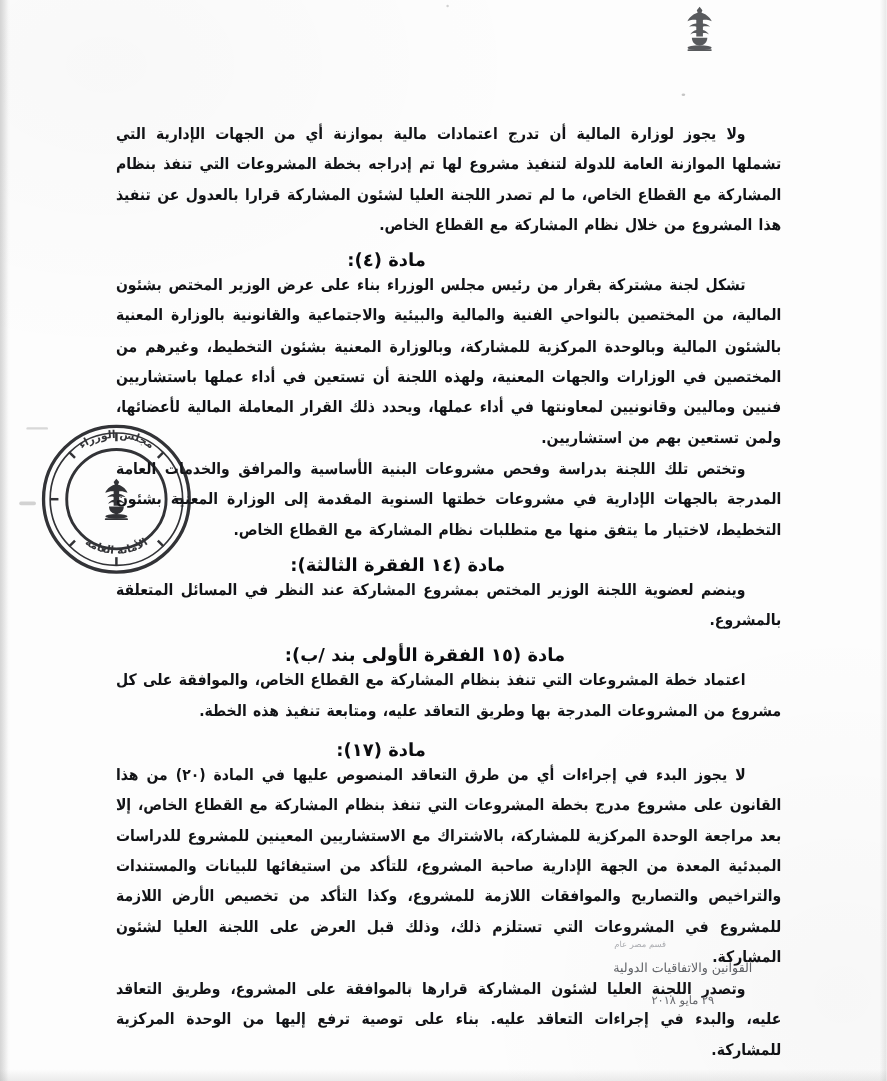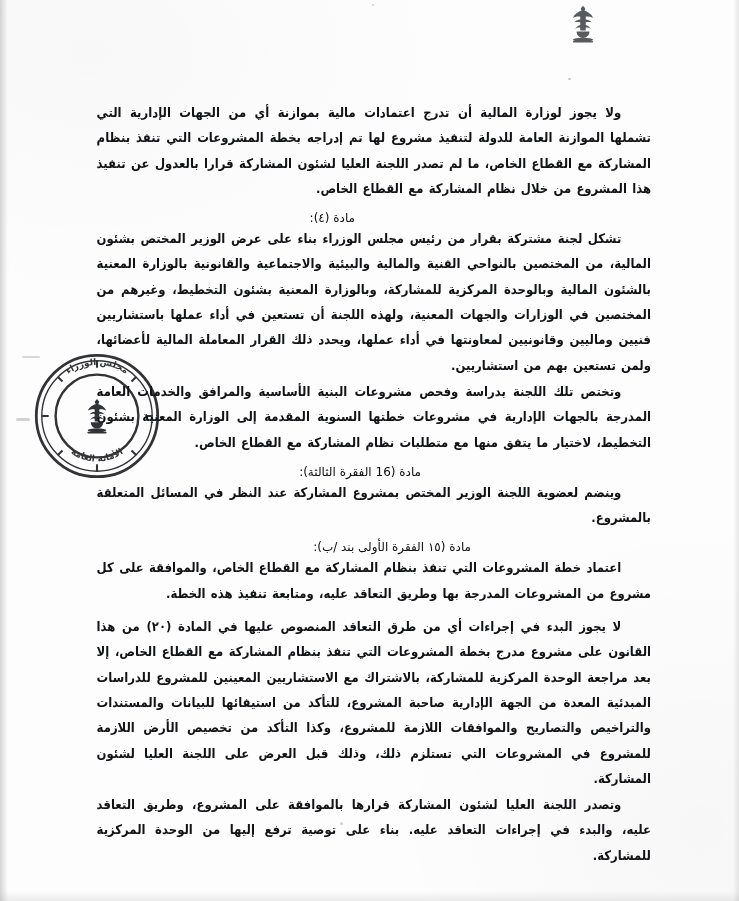--- a/index.html
+++ b/index.html
@@ -83,22 +83,22 @@
     transform: scaleX(0.99);
     transform-origin: right center;
   }
   .art-head-row {
     direction: rtl;
     text-align: right;
     margin: 1px 0 0 0;
   }
   .art-head-inner {
     display: inline-block;
-    font-size: 12px;
-    font-weight: 400;
+    font-size: 15px;
+    font-weight: 700;
     letter-spacing: -0.2px;
     color: #0b0c0f;
   }
   
   .art-head-row { padding-right: 230px; }
   .art-head-row.wide { padding-right: 180px; }
   .art-head-row.narrow { padding-right: 296px; }
 
   .gap-sm { height: 4px; }
   .gap-md { height: 7px; }
@@ -204,33 +204,36 @@
 
     <div class="art-head-row narrow">
       <span class="art-head-inner">مادة (٤):</span>
     </div>
     <p class="para">تشكل لجنة مشتركة بقرار من رئيس مجلس الوزراء بناء على عرض الوزير المختص بشئون المالية، من المختصين بالنواحي الفنية والمالية والبيئية والاجتماعية والقانونية بالوزارة المعنية بالشئون المالية وبالوحدة المركزية للمشاركة، وبالوزارة المعنية بشئون التخطيط، وغيرهم من المختصين في الوزارات والجهات المعنية، ولهذه اللجنة أن تستعين في أداء عملها باستشاريين فنيين وماليين وقانونيين لمعاونتها في أداء عملها، ويحدد ذلك القرار المعاملة المالية لأعضائها، ولمن تستعين بهم من استشاريين.</p>
     <p class="para">وتختص تلك اللجنة بدراسة وفحص مشروعات البنية الأساسية والمرافق والخدمات العامة المدرجة بالجهات الإدارية في مشروعات خطتها السنوية المقدمة إلى الوزارة المعنية بشئون التخطيط، لاختيار ما يتفق منها مع متطلبات نظام المشاركة مع القطاع الخاص.</p>
 
     <div class="gap-sm"></div>
 
     <div class="art-head-row">
-      <span class="art-head-inner">مادة (16 الفقرة الثالثة):</span>
+      <span class="art-head-inner">مادة (١٤ الفقرة الثالثة):</span>
     </div>
     <p class="para">وينضم لعضوية اللجنة الوزير المختص بمشروع المشاركة عند النظر في المسائل المتعلقة بالمشروع.</p>
 
     <div class="gap-sm"></div>
 
     <div class="art-head-row wide">
       <span class="art-head-inner">مادة (١٥ الفقرة الأولى بند /ب):</span>
     </div>
     <p class="para">اعتماد خطة المشروعات التي تنفذ بنظام المشاركة مع القطاع الخاص، والموافقة على كل مشروع من المشروعات المدرجة بها وطريق التعاقد عليه، ومتابعة تنفيذ هذه الخطة.</p>
 
     <div class="gap-md"></div>
 
+    <div class="art-head-row narrow">
+      <span class="art-head-inner">مادة (١٧):</span>
+    </div>
     <p class="para">لا يجوز البدء في إجراءات أي من طرق التعاقد المنصوص عليها في المادة (٢٠) من هذا القانون على مشروع مدرج بخطة المشروعات التي تنفذ بنظام المشاركة مع القطاع الخاص، إلا بعد مراجعة الوحدة المركزية للمشاركة، بالاشتراك مع الاستشاريين المعينين للمشروع للدراسات المبدئية المعدة من الجهة الإدارية صاحبة المشروع، للتأكد من استيفائها للبيانات والمستندات والتراخيص والتصاريح والموافقات اللازمة للمشروع، وكذا التأكد من تخصيص الأرض اللازمة للمشروع في المشروعات التي تستلزم ذلك، وذلك قبل العرض على اللجنة العليا لشئون المشاركة.</p>
     <p class="para">وتصدر اللجنة العليا لشئون المشاركة قرارها بالموافقة على المشروع، وطريق التعاقد عليه، والبدء في إجراءات التعاقد عليه. بناء على توصية ترفع إليها من الوحدة المركزية للمشاركة.</p>
 
   </div>
 
   <div class="stamp">
     <svg viewBox="0 0 200 200" aria-hidden="true">
       <defs>
         <path id="arcTop" d="M 100,100 m -74,0 a 74,74 0 0 1 148,0" fill="none"></path>
         <path id="arcBot" d="M 100,100 m -66,0 a 66,66 0 0 0 132,0" fill="none"></path>
@@ -267,14 +270,19 @@
     </svg>
   </div>
 
 
   <div class="smudge" style="left:372px; top:4px; width:2px; height:2px; opacity:.35;"></div>
   <div class="smudge" style="left:568px; top:78px; width:3px; height:2px; opacity:.45;"></div>
   <div class="smudge" style="left:22px; top:356px; width:18px; height:2px; opacity:.30; border-radius:2px;"></div>
   <div class="smudge" style="left:16px; top:418px; width:14px; height:3px; opacity:.35; border-radius:2px;"></div>
   <div class="smudge" style="left:340px; top:822px; width:3px; height:3px; opacity:.35;"></div>
 
+  <div class="footer">
+    <div class="footer-scribble">قسم مصر عام</div>
+    <div class="footer-title">القوانين والاتفاقيات الدولية</div>
+    <div class="footer-date">٢٩ مايو ٢٠١٨</div>
+  </div>
 
 </div>
 
 </body></html>

